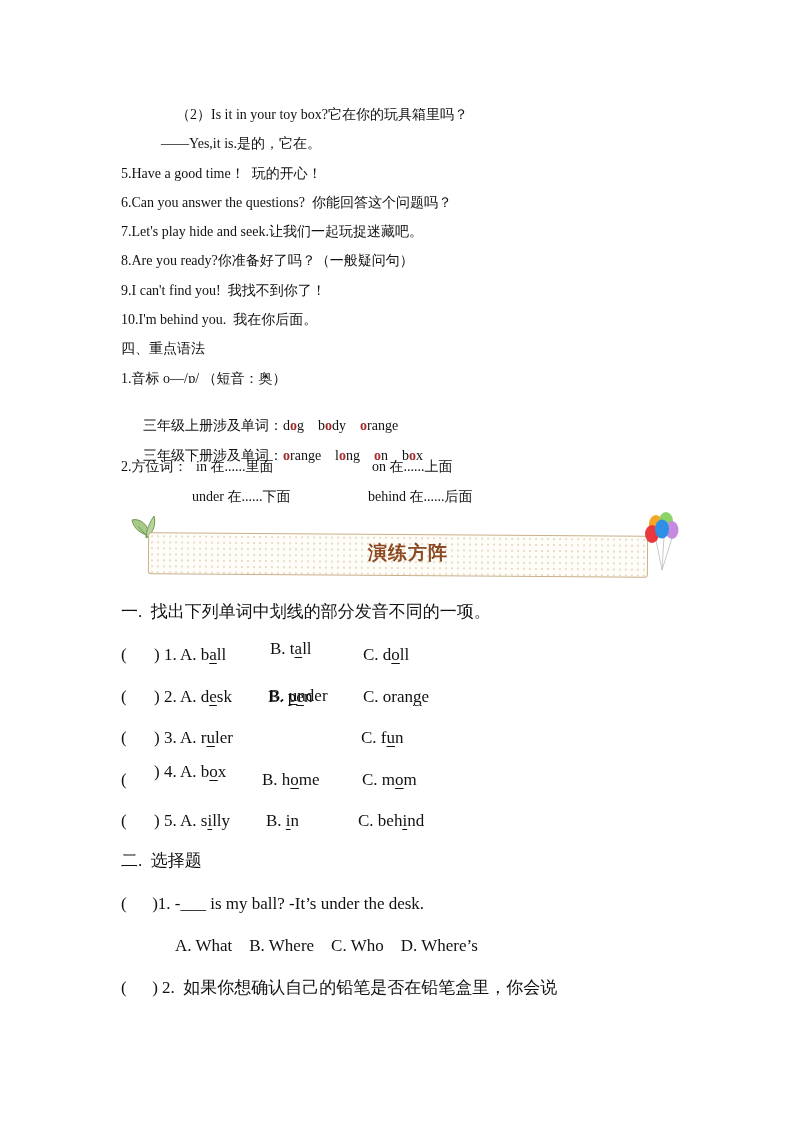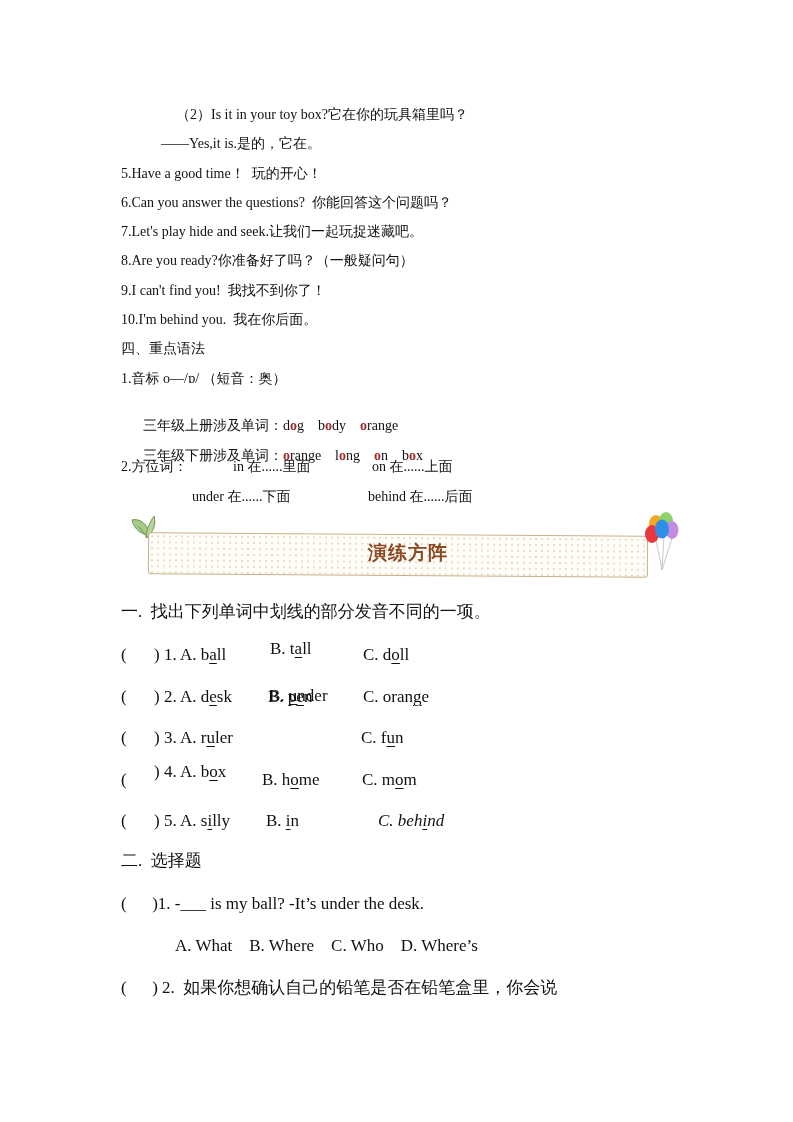--- a/index.html
+++ b/index.html
@@ -41,21 +41,21 @@
 <div class="line" style="left:121px;top:370px;">1.音标 o—/ɒ/ （短音：奥）</div>
 
 <div class="line" style="left:136px;top:399px;">
   <span>三年级上册涉及单词：</span><span><span>d</span><span class="hl">o</span><span>g</span></span>    <span><span>b</span><span class="hl">o</span><span>dy</span></span>    <span><span></span><span class="hl">o</span><span>range</span></span>
 </div>
 <div class="line" style="left:136px;top:429px;">
   <span>三年级下册涉及单词：</span><span><span></span><span class="hl">o</span><span>range</span></span>    <span><span>l</span><span class="hl">o</span><span>ng</span></span>    <span><span></span><span class="hl">o</span><span>n</span></span>    <span><span>b</span><span class="hl">o</span><span>x</span></span>
 </div>
 
 <div class="line" style="left:121px;top:458px;">2.方位词：</div>
-<div class="line" style="left:196px;top:458px;margin-left:37px;">in 在......里面</div>
+<div class="line" style="left:196px;top:458px;">in 在......里面</div>
 <div class="line" style="left:372px;top:458px;">on 在......上面</div>
 <div class="line" style="left:192px;top:488px;">under 在......下面</div>
 <div class="line" style="left:368px;top:488px;">behind 在......后面</div>
 
 <div class="banner">
   <svg style="position:absolute;left:0;top:0" width="34" height="34" viewBox="0 0 34 34">
     <path d="M4 8 C12 6 20 12 22 24 C14 22 6 18 4 8Z" fill="#a9c98a" stroke="#6f9a52" stroke-width="1"></path>
     <path d="M18 26 C18 18 22 10 26 4 C28 12 26 20 18 26Z" fill="#b8d49a" stroke="#6f9a52" stroke-width="1"></path>
     <path d="M10 14 L22 28" stroke="#6f9a52" stroke-width="1"></path>
   </svg>
@@ -96,19 +96,19 @@
 <div>
   <div class="line big" style="left:121px;top:769px;">(</div>
   <div class="line big" style="left:154px;top:761px;">) <span>4.</span> A. <span>b</span><span class="ul">o</span><span>x</span></div>
   <div class="line big" style="left:262px;top:769px;">B. <span>h</span><span class="ul">o</span><span>me</span></div>
   <div class="line big" style="left:362px;top:769px;">C. <span>m</span><span class="ul">o</span><span>m</span></div>
 </div>
 <div>
   <div class="line big" style="left:121px;top:810px;">(</div>
   <div class="line big" style="left:154px;top:810px;">) <span>5.</span> A. <span>s</span><span class="ul">i</span><span>lly</span></div>
   <div class="line big" style="left:266px;top:810px;">B. <span></span><span class="ul">i</span><span>n</span></div>
-  <div class="line big" style="left:378px;top:810px;font-style:italic;">C. <span>beh</span><span class="ul">i</span><span>nd</span></div>
+  <div class="line big" style="left:358px;top:810px;">C. <span>beh</span><span class="ul">i</span><span>nd</span></div>
 </div>
 
 <div class="line big" style="left:121px;top:850px;">二.  选择题</div>
 <div class="line big" style="left:121px;top:893px;">(      )1. -___ is my ball? -It’s under the desk.</div>
 <div class="line big" style="left:175px;top:935px;">A. What    B. Where    C. Who    D. Where’s</div>
 <div class="line big" style="left:121px;top:977px;">(      ) 2.  如果你想确认自己的铅笔是否在铅笔盒里，你会说</div>
 
 </body></html>

